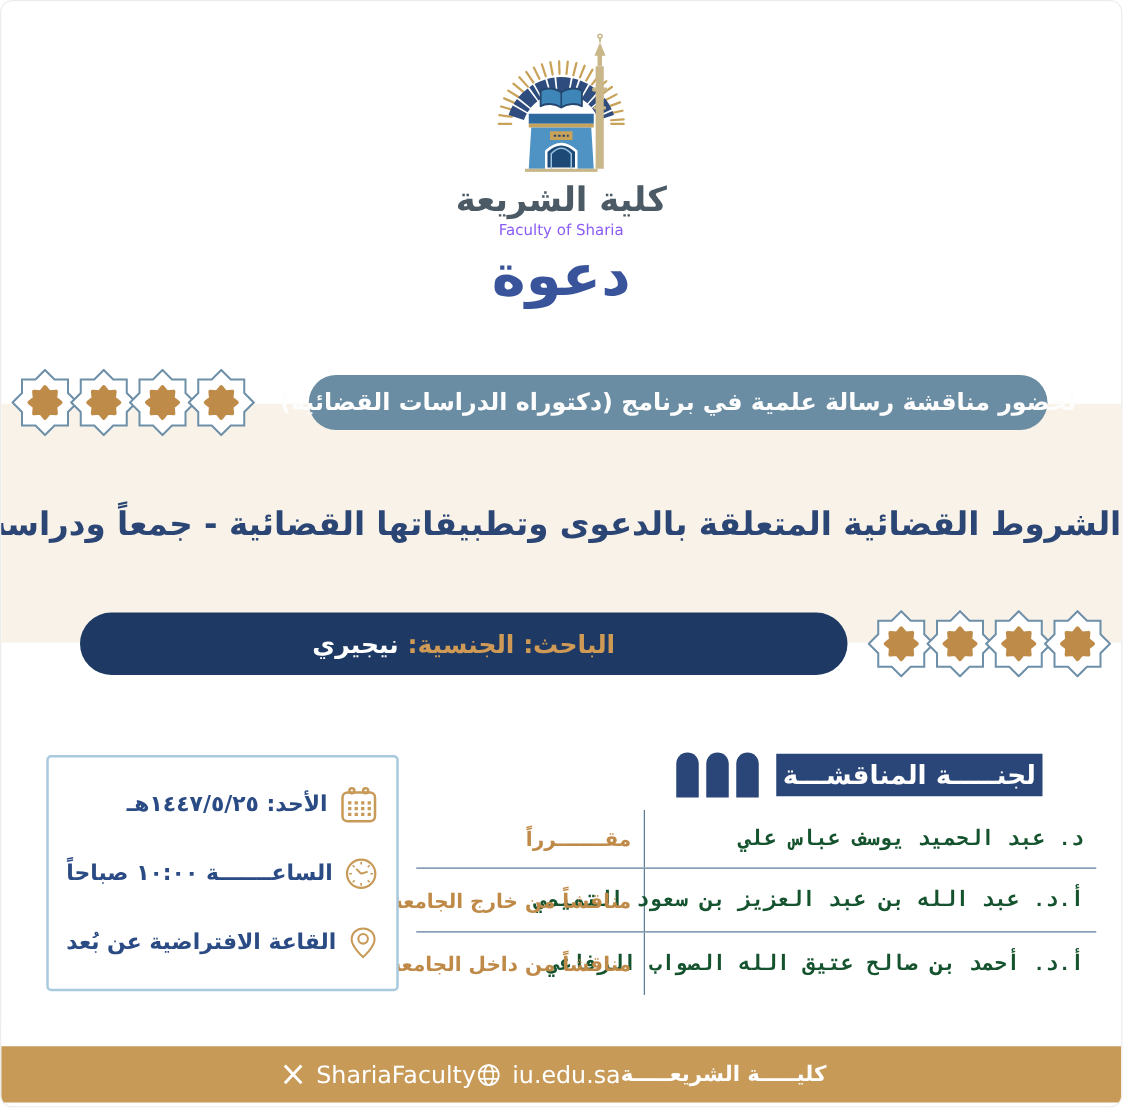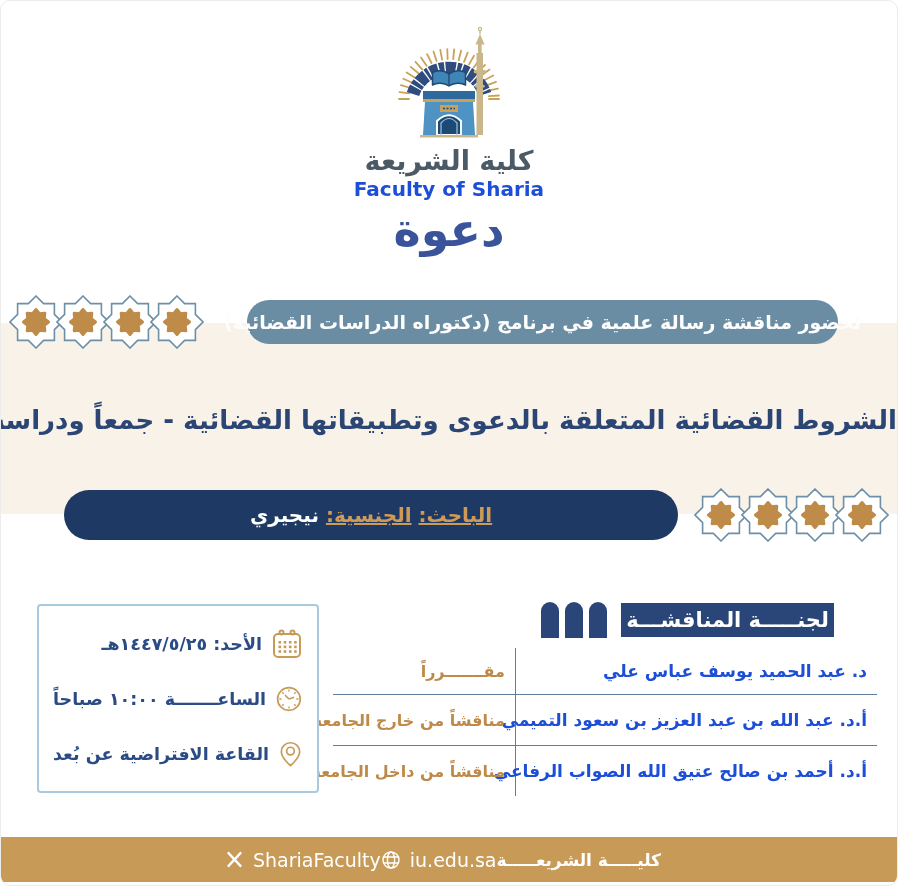--- a/index.html
+++ b/index.html
@@ -6,21 +6,21 @@
   .card{
     position:relative;width:898px;height:886px;margin:0;
     background:#ffffff;border:1px solid #ececec;border-radius:10px;
     overflow:hidden;box-sizing:border-box;
     font-family:"DejaVu Sans",sans-serif;
     padding-left:37px;
   }
   
   .logo-block{position:absolute;top:24px;left:0;right:0;display:flex;flex-direction:column;align-items:center;z-index:2;}
   .logo-ar{font-size:27px;font-weight:bold;color:#4b5a65;margin-top:4px;white-space:nowrap;}
-  .logo-en{font-size:20px;font-weight:bold;color:#1d4ed8;margin-top:1px;white-space:nowrap;}
+  .logo-en{font-size:12px;font-weight:normal;color:#8b5cf6;margin-top:1px;white-space:nowrap;}
   .daawa{font-size:46px;font-weight:bold;color:#3a549c;margin-top:6px;line-height:1;white-space:nowrap;}
   
   .cream{position:absolute;top:322px;left:0;width:100%;height:191px;background:#f8f2e8;z-index:1;}
   
   .stars{position:absolute;display:flex;z-index:3;}
   .stars svg + svg{margin-left:-7px;}
   .stars-left{top:294px;left:8px;}
   .stars-right{top:487px;right:8px;}
   
   .event-pill{
@@ -30,36 +30,36 @@
   }
   .thesis-title{
     position:absolute;top:404px;left:0;right:0;text-align:center;
     font-size:26px;font-weight:bold;color:#2b4575;z-index:2;white-space:nowrap;direction:rtl;
   }
   .researcher-pill{
     position:absolute;top:489px;left:63px;width:614px;height:50px;border-radius:25px;
     background:#1e3a64;display:flex;align-items:center;justify-content:center;gap:7px;
     font-size:20px;font-weight:bold;direction:rtl;z-index:4;white-space:nowrap;
   }
-  .gold-label{color:#cf9a55;text-decoration:underline;}
+  .gold-label{color:#cf9a55;}
   .white-val{color:#ffffff;}
   
   .committee-bars{position:absolute;top:601px;left:540px;display:flex;gap:6px;z-index:2;}
   .committee-bars .bar{width:18px;height:36px;background:#2a4679;border-radius:9px 9px 0 0;}
   .committee-title{
     position:absolute;top:602px;left:620px;width:213px;height:34px;background:#2a4679;
     color:#fff;display:flex;align-items:center;justify-content:center;
     font-size:21px;font-weight:bold;direction:rtl;z-index:2;white-space:nowrap;
   }
   .committee-table{position:absolute;top:647px;left:332px;width:544px;z-index:2;}
   .crow{display:flex;direction:rtl;align-items:center;}
   .crow .name{
     width:362px;box-sizing:border-box;text-align:right;padding-left:6px;padding-right:10px;
-    font-size:17px;font-weight:bold;color:#1d4ed8;border-left:1.5px solid #5e7d99;
-    white-space:nowrap;height:100%;display:flex;align-items:center;justify-content:flex-start;
+    font-size:17px;font-weight:bold;color:#14532d;border-left:1.5px solid #5e7d99;
+    white-space:nowrap;height:100%;display:flex;align-items:center;justify-content:flex-start;font-family:Liberation Mono, monospace;
   }
   .crow .role{
     flex:1;box-sizing:border-box;text-align:right;padding-right:10px;
     font-size:16px;font-weight:bold;color:#bf8a48;white-space:nowrap;
   }
   .crow1{height:46px;border-bottom:1.5px solid #5e7d99;}
   .crow2{height:50px;border-bottom:1.5px solid #5e7d99;}
   .crow3{height:50px;}
   
   .schedule{

